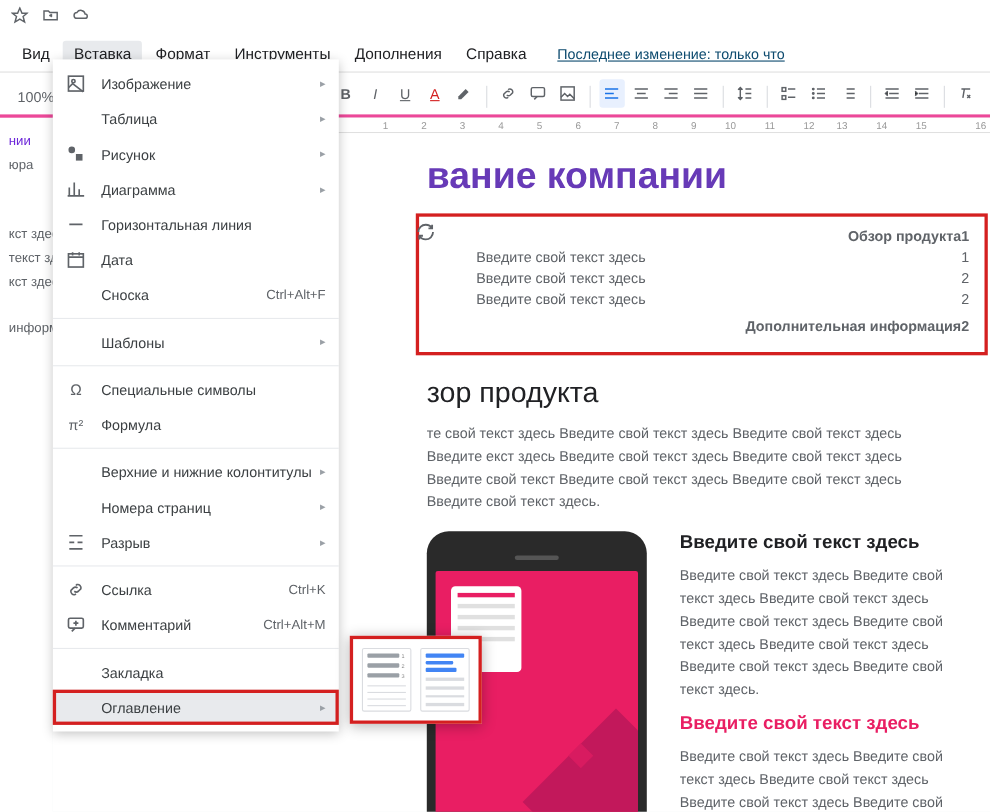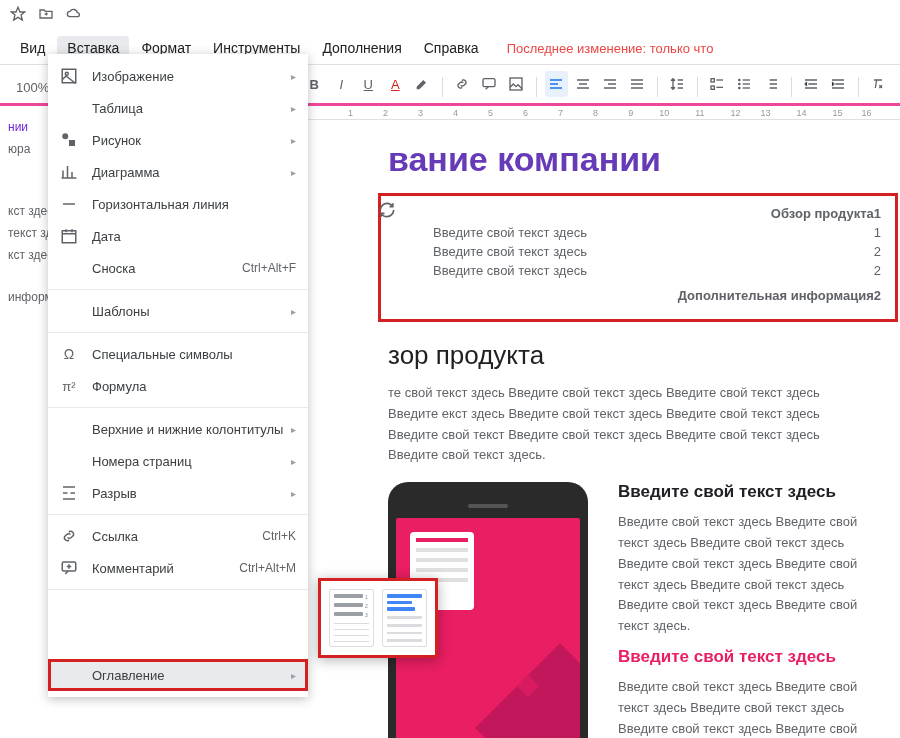--- a/index.html
+++ b/index.html
@@ -4,21 +4,21 @@
 <style>
 * { margin: 0; padding: 0; box-sizing: border-box; font-family: Arial, sans-serif; }
 body { background: #fff; width: 900px; height: 738px; overflow: hidden; position: relative; }
 
 .top-icons { display: flex; gap: 12px; padding: 6px 10px; color: #5f6368; }
 .top-icons svg { width: 16px; height: 16px; }
 
 .menubar { display: flex; align-items: center; gap: 2px; padding: 4px 10px; border-bottom: 1px solid #e0e0e0; font-size: 14px; color: #202124; }
 .menubar .menu-item { padding: 4px 10px; cursor: pointer; border-radius: 3px; }
 .menubar .menu-item.active { background: #e8eaed; }
-.menubar .last-edit { margin-left: 16px; color: #ef4444; font-size: 13px; }
+.menubar .last-edit { margin-left: 16px; color: #0c4a6e; text-decoration: underline; font-size: 13px; }
 
 .toolbar-row { display: flex; align-items: flex-end; padding: 6px 10px; border-bottom: 3px solid #ec4899; gap: 4px; color: #5f6368; font-size: 13px; position: relative; }
 .zoom { padding: 2px 6px; }
 .tool-btn { width: 26px; height: 26px; display: flex; align-items: center; justify-content: center; border-radius: 3px; cursor: pointer; }
 .tool-btn svg { width: 16px; height: 16px; }
 .sep { width: 1px; height: 20px; background: #dadce0; margin: 0 4px; }
 
 .workspace { display: flex; height: calc(100% - 100px); position: relative; }
 
 .outline { width: 48px; padding: 10px 0; font-size: 12px; color: #5f6368; overflow: hidden; }
@@ -51,21 +51,21 @@
 .phone-screen .widget { width: 64px; height: 78px; background: #fff; border-radius: 4px; position: absolute; top: 14px; left: 14px; }
 .phone-screen .w-line { height: 4px; background: #e0e0e0; margin: 6px; }
 .phone-screen .w-accent { height: 4px; background: #e91e63; margin: 6px; }
 
 .right-text { flex: 1; }
 .rt-h { font-size: 17px; font-weight: 700; color: #202124; margin-bottom: 10px; }
 .rt-h.pink { color: #e91e63; }
 
 .dropdown { position: absolute; left: 48px; top: 54px; width: 260px; background: #fff; box-shadow: 0 2px 10px rgba(0,0,0,0.25); z-index: 100; font-size: 13px; color: #3c4043; padding: 6px 0; }
 .dropdown .dd-item { display: flex; align-items: center; padding: 7px 12px; cursor: pointer; position: relative; }
-.dropdown .dd-item.highlight-red { outline: 3px solid #d42020; outline-offset: -3px; background: #e8eaed; margin-top: 32px; }
+.dropdown .dd-item.highlight-red { outline: 3px solid #d42020; outline-offset: -3px; background: #e8eaed; }
 .dropdown .dd-icon { width: 18px; height: 18px; margin-right: 14px; color: #5f6368; display: flex; align-items: center; justify-content: center; }
 .dropdown .dd-label { flex: 1; }
 .dropdown .dd-arrow { color: #9aa0a6; font-size: 10px; }
 .dropdown .dd-shortcut { color: #5f6368; font-size: 12px; }
 .dropdown .dd-sep { height: 1px; background: #e8eaed; margin: 5px 0; }
 
 .submenu { position: absolute; left: 318px; top: 578px; width: 120px; height: 80px; background: #fff; box-shadow: 0 2px 12px rgba(0,0,0,0.3); border: 3px solid #d42020; z-index: 101; display: flex; padding: 8px; gap: 8px; }
 .submenu .opt { flex: 1; border: 1px solid #dadce0; border-radius: 2px; padding: 4px; display: flex; flex-direction: column; gap: 3px; }
 .submenu .opt .li { height: 4px; background: #9aa0a6; border-radius: 1px; }
 .submenu .opt.blue .li { background: #4285f4; }
@@ -225,21 +225,21 @@
       <span style="margin-left:30px">6</span>
       <span style="margin-left:30px">7</span>
       <span style="margin-left:30px">8</span>
       <span style="margin-left:30px">9</span>
       <span style="margin-left:26px">10</span>
       <span style="margin-left:26px">11</span>
       <span style="margin-left:26px">12</span>
       <span style="margin-left:20px">13</span>
       <span style="margin-left:26px">14</span>
       <span style="margin-left:26px">15</span>
-      <span style="margin-left:19px">16</span>
+      <span style="margin-left:44px">16</span>
 
     </div>
 
     <div class="page">
       <div class="doc-title">вание компании</div>
 
       <div class="toc-box">
         <div class="toc-refresh-wrap">
           <span class="toc-refresh"><svg viewBox="0 0 24 24" fill="none" stroke="currentColor" stroke-width="2">
                 <path d="M4 12a8 8 0 018-8 8 8 0 017 4M20 12a8 8 0 01-8 8 8 8 0 01-7-4M19 4v4h-4M5 20v-4h4"></path>
@@ -411,20 +411,21 @@
           <path d="M7 20l4-4"></path>
           <path d="M9 10h6M12 7v6"></path>
         </svg>
       </span>
       <span class="dd-label">Комментарий</span>
       <span class="dd-shortcut">Ctrl+Alt+M</span>
     </div>
     <div class="dd-sep"></div>
     <div class="dd-item">
       <span class="dd-icon"></span>
+      <span class="dd-label">Закладка</span>
     </div>
     <div class="dd-item highlight-red">
       <span class="dd-icon"></span>
       <span class="dd-label">Оглавление</span>
       <span class="dd-arrow">▸</span>
     </div>
   </div>
 
 <div class="submenu">
   <div class="opt">

